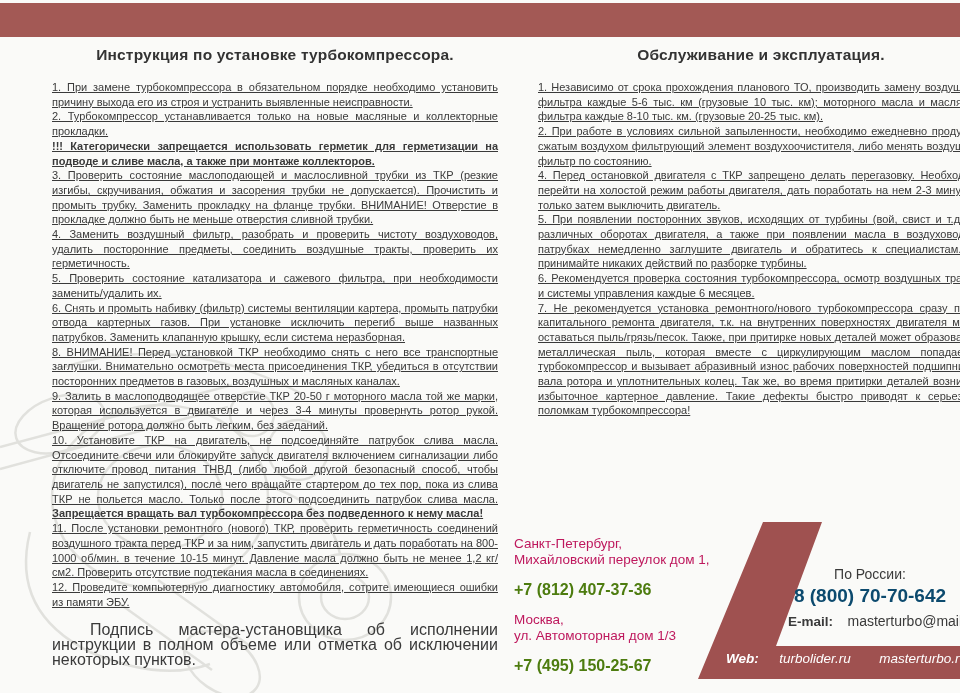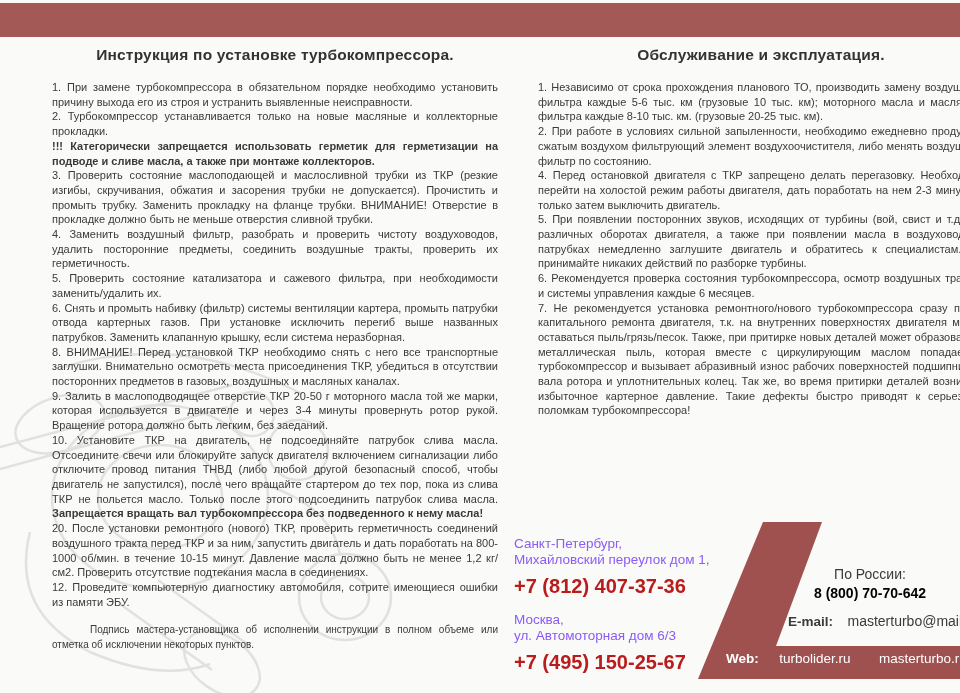--- a/index.html
+++ b/index.html
@@ -20,47 +20,47 @@
   .page{
     position:absolute; top:46px; z-index:2;margin-left:36px;
   }
   .page-left{ left:16px; width:446px; }
   .page-right{ left:502px; width:446px; }
   .page-title{
     text-align:center; font-size:15.5px; font-weight:bold; color:#333;
     margin-bottom:16px; letter-spacing:.2px;
   }
   .item{
-    font-size:11px; line-height:14.7px; text-align:justify; color:var(--text);
+    font-size:11px; line-height:14.7px; text-align:justify; color:var(--text);text-decoration:underline;
   }
   .sig-note{
-    font-size:10px; line-height:14.7px; text-align:justify; margin-top:14px;
+    font-size:16px; line-height:14.7px; text-align:justify; margin-top:14px;
     text-indent:38px;
   }
   .watermark{
     position:absolute; left:0; top:352px; z-index:1; opacity:.5;
   }
   .ribbon-svg{
     position:absolute; left:480px; top:0; z-index:1;
   }
   .contact{ position:absolute; z-index:3; }
   .contact .city, .contact .addr{
-    font-size:13.5px; line-height:16px; color:#8b5cf6;
+    font-size:13.5px; line-height:16px; color:#be185d;
   }
   .contact .phone{
-    font-size:20px; font-weight:bold; color:#b91c1c; margin-top:7px;
+    font-size:16px; font-weight:bold; color:#4d7c0f; margin-top:13px;
   }
   .russia-block{ left:780px; top:566px; width:180px; text-align:center; }
   .russia-block .label{ font-size:14px; color:#3a3a3a; }
-  .russia-block .phone{ font-size:14px; font-weight:bold; color:#000000; margin-top:3px;}
+  .russia-block .phone{ font-size:19px; font-weight:bold; color:#0c4a6e; margin-top:3px;}
   .email-row{ left:788px; top:612px; white-space:nowrap; }
   .email-row .label{ font-size:13.5px; font-weight:bold; color:#3a3a3a; }
   .email-row .value{ font-size:14px; color:#3a3a3a; margin-left:10px; }
   .web-row{ left:726px; top:649px; white-space:nowrap; z-index:4; }
-  .web-row span{ color:#fff; font-size:13.5px; }
+  .web-row span{ color:#fff; font-size:13.5px;font-style:italic; }
   .web-row .label{ font-weight:bold; }
   .web-row .site1{ margin-left:16px;text-align:center; }
   .web-row .site2{ margin-left:24px; }
   .spb-block{ left:514px; top:536px; }
   .msk-block{ left:514px; top:612px; }
 </style>
 </head>
 <body>
 
 <div class="top-band"></div>
@@ -96,21 +96,21 @@
       <p class="item"><span>1.    При замене турбокомпрессора в обязательном порядке необходимо установить причину выхода его из строя и устранить выявленные неисправности.</span></p>
       <p class="item"><span>2.    Турбокомпрессор устанавливается только на новые масляные и коллекторные прокладки.</span></p>
       <p class="item"><b>!!!   Категорически запрещается использовать герметик для герметизации на подводе и сливе масла, а также при монтаже коллекторов.</b></p>
       <p class="item"><span>3.    Проверить состояние маслоподающей и маслосливной трубки из ТКР (резкие изгибы, скручивания, обжатия и засорения трубки не допускается). Прочистить и промыть трубку. Заменить прокладку на фланце трубки. ВНИМАНИЕ! Отверстие в прокладке должно быть не меньше отверстия сливной трубки.</span></p>
       <p class="item"><span>4.    Заменить воздушный фильтр, разобрать и проверить чистоту воздуховодов, удалить посторонние предметы, соединить воздушные тракты, проверить их герметичность.</span></p>
       <p class="item"><span>5.   Проверить состояние катализатора и сажевого фильтра, при необходимости заменить/удалить их.</span></p>
       <p class="item"><span>6.   Снять и промыть набивку (фильтр) системы вентиляции картера, промыть патрубки отвода картерных газов. При установке исключить перегиб выше названных патрубков. Заменить клапанную крышку, если система неразборная.</span></p>
       <p class="item"><span>8.   ВНИМАНИЕ! Перед установкой ТКР необходимо снять с него все транспортные заглушки. Внимательно осмотреть места присоединения ТКР, убедиться в отсутствии посторонних предметов в газовых, воздушных и масляных каналах.</span></p>
       <p class="item"><span>9.   Залить в маслоподводящее отверстие ТКР 20-50 г моторного масла той же марки, которая используется в двигателе и через 3-4 минуты провернуть ротор рукой. Вращение ротора должно быть легким, без заеданий.</span></p>
       <p class="item"><span>10.  Установите ТКР на двигатель, не подсоединяйте патрубок слива масла. Отсоедините свечи или блокируйте запуск двигателя включением сигнализации либо отключите провод питания ТНВД (либо любой другой безопасный способ, чтобы двигатель не запустился), после чего вращайте стартером до тех пор, пока из слива ТКР не польется масло. Только после этого подсоединить патрубок слива масла. </span><b>Запрещается вращать вал турбокомпрессора без подведенного к нему масла!</b></p>
-      <p class="item"><span>20. После установки ремонтного (нового) ТКР, проверить герметичность соединений воздушного тракта перед ТКР и за ним, запустить двигатель и дать поработать на 800-1000 об/мин. в течение 10-15 минут. Давление масла должно быть не менее 1,2 кг/см2. Проверить отсутствие подтекания масла в соединениях.</span></p>
+      <p class="item"><span>11. После установки ремонтного (нового) ТКР, проверить герметичность соединений воздушного тракта перед ТКР и за ним, запустить двигатель и дать поработать на 800-1000 об/мин. в течение 10-15 минут. Давление масла должно быть не менее 1,2 кг/см2. Проверить отсутствие подтекания масла в соединениях.</span></p>
       <p class="item"><span>12. Проведите компьютерную диагностику автомобиля, сотрите имеющиеся ошибки из памяти ЭБУ.</span></p>
     </div>
   <p class="sig-note">Подпись мастера-установщика об исполнении инструкции в полном объеме или отметка об исключении некоторых пунктов.</p>
 
 </div>
 
 <div class="page page-right">
   <div class="page-title">Обслуживание и эксплуатация.</div>
   <div id="right-items">
       <p class="item"><span>1.   Независимо от срока прохождения планового ТО, производить замену воздушного фильтра каждые 5-6 тыс. км (грузовые 10 тыс. км); моторного масла и масляного  фильтра каждые 8-10 тыс. км. (грузовые 20-25 тыс. км).</span></p>
@@ -123,21 +123,21 @@
 </div>
 
 <div class="contact spb-block">
   <div class="city">Санкт-Петербург,</div>
   <div class="addr">Михайловский переулок дом 1,</div>
   <div class="phone">+7 (812) 407-37-36</div>
 </div>
 
 <div class="contact msk-block">
   <div class="city">Москва,</div>
-  <div class="addr">ул. Автомоторная дом 6/3</div>
+  <div class="addr">ул. Автомоторная дом 1/3</div>
   <div class="phone">+7 (495) 150-25-67</div>
 </div>
 
 <div class="contact russia-block">
   <div class="label">По России:</div>
   <div class="phone">8 (800) 70-70-642</div>
 </div>
 
 <div class="contact email-row">
   <span class="label">E-mail:</span>

